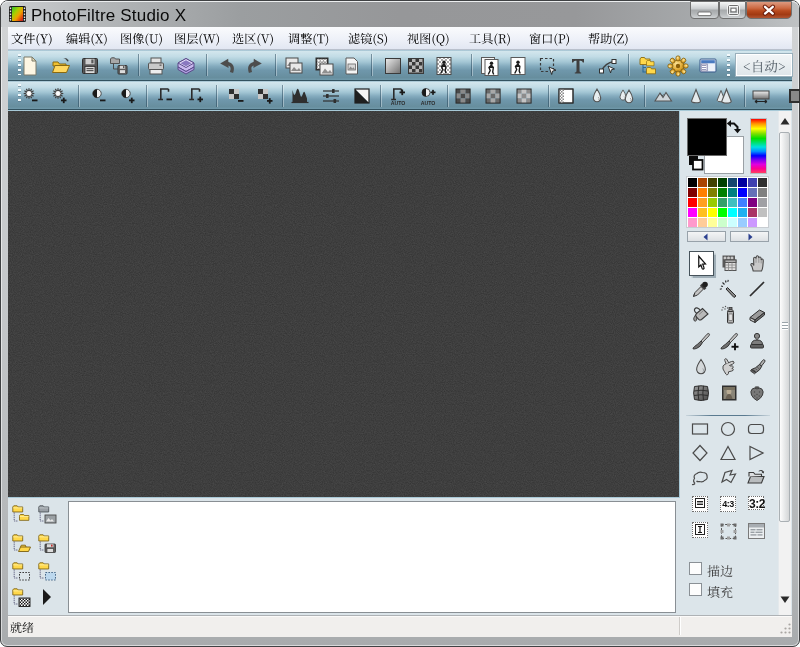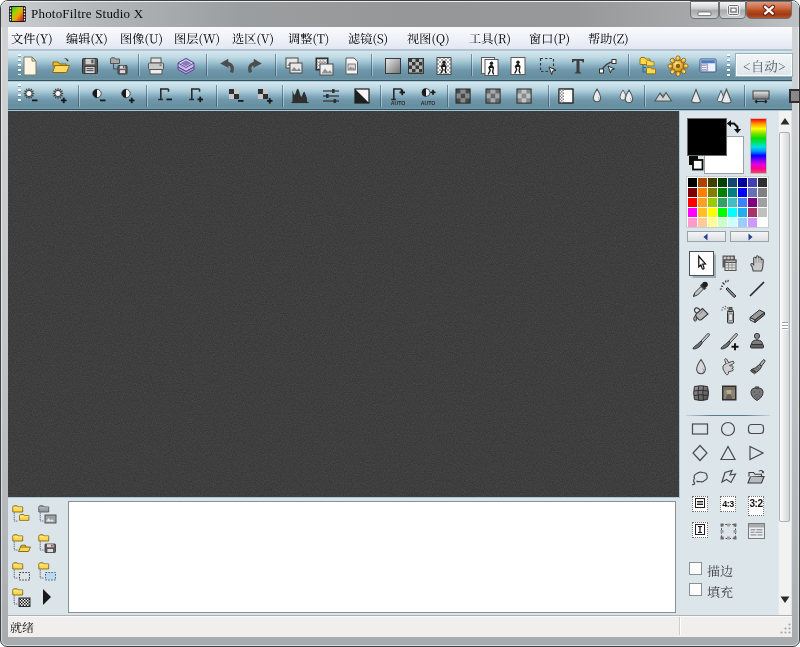--- a/index.html
+++ b/index.html
@@ -2,21 +2,21 @@
 <html><head><meta charset="utf-8"><style>html,body{margin:0;padding:0;width:800px;height:647px;overflow:hidden;
 font-family:"Liberation Sans",sans-serif;background:#fff;}
 *{box-sizing:border-box}
 .abs{position:absolute}
 #win{position:absolute;inset:0;border-radius:8px 8px 7px 7px;
 background:linear-gradient(180deg,#d2d4d6 0%,#c3c6c8 50%,#b2b5b7 88%,#a8abad 100%);
 border:1px solid #3f4143;box-shadow:inset 0 0 0 1px rgba(255,255,255,.55);}
 #titlebar{position:absolute;left:1px;top:1px;right:1px;height:26px;border-radius:7px 7px 0 0;
 background:linear-gradient(90deg,#cdd0d2 0%,#b4b7b9 12%,#9b9ea0 30%,#969799 50%,#97989a 72%,#a9acae 90%,#bfc2c4 100%);
 box-shadow:inset 0 1px 0 #eceeef;}
-#title-text{position:absolute;left:31px;top:6px;font-size:13px;color:#0a0a0a;letter-spacing:0.2px;font-family:Liberation Serif, serif;}
+#title-text{position:absolute;left:31px;top:6px;font-size:17px;color:#0a0a0a;letter-spacing:0.2px;}
 .wbtn{position:absolute;top:1px;height:18px;border:1px solid #707070;
 background:linear-gradient(180deg,#f6f7f7 0%,#cdd0d2 40%,#a8abad 52%,#b5b8ba 75%,#d0d3d5 100%);}
 #menubar{position:absolute;left:8px;top:27px;width:784px;height:23px;
 background:linear-gradient(180deg,#fafbfd 0%,#eef1f8 55%,#e2e7f2 100%);
 border-bottom:1px solid #b9c0cc;}
 .tb{position:absolute;left:8px;width:784px;
 background:linear-gradient(180deg,#8fb4c6 0%,#d3e6ed 4%,#c2dce6 22%,#a3c6d4 40%,#84abbe 54%,#6f97ab 68%,#678e9e 92%,#7099ab 100%);
 border-bottom:1px solid #33525f;}
 #toolbar1{top:50px;height:31px}
 #toolbar2{top:81px;height:29px}
@@ -864,21 +864,21 @@
     <path d="M3 17 L5.5 10.5 H19 L16.5 17 Z" fill="#b9bcbe" stroke="#3a3a3a" stroke-width="1.1"></path>
     <path d="M4 10.5 V6.5 h4.5 l1.5 1.8 h6.5 V10" fill="#dddfe1" stroke="#3a3a3a" stroke-width="1.1"></path>
     <path d="M13.5 5 q3.5 -2 4.8 0.5 l0.8 -0.5 l-0.3 2.4 l-2.2 -1 l0.8 -0.4 q-1.2 -1.6 -3.6 -0.4Z" fill="#3a3a3a"></path>
   </svg>
 <div class="abs" style="left:692px;top:496px;width:16px;height:16px;background:#fdfdfd;border:1px dotted #707070;font-size:9px;color:#111;text-align:center;line-height:14px;font-weight:bold;letter-spacing:-0.5px"><svg width="10" height="10" viewBox="0 0 10 10" style="vertical-align:-1px">
       <rect x="0.5" y="0.5" width="9" height="9" fill="none" stroke="#222"></rect>
       <rect x="2" y="3" width="6" height="1.4" fill="#222"></rect>
       <rect x="2" y="5.6" width="6" height="1.4" fill="#222"></rect>
     </svg></div>
 <div class="abs" style="left:720px;top:496px;width:16px;height:16px;background:#fdfdfd;border:1px dotted #707070;font-size:9px;color:#111;text-align:center;line-height:14px;font-weight:bold;letter-spacing:-0.5px">4:3</div>
-<div class="abs" style="left:748px;top:496px;width:16px;height:20px;background:#fdfdfd;border:1px dotted #707070;font-size:10px;color:#111;text-align:center;line-height:14px;font-weight:bold;letter-spacing:-0.5px">3:2</div>
+<div class="abs" style="left:748px;top:496px;width:16px;height:14px;background:#fdfdfd;border:1px dotted #707070;font-size:12px;color:#111;text-align:center;line-height:14px;font-weight:bold;letter-spacing:-0.5px">3:2</div>
 <div class="abs" style="left:692px;top:522px;width:16px;height:16px;background:#fdfdfd;border:1px dotted #707070;font-size:9px;color:#111;text-align:center;line-height:14px;font-weight:bold;letter-spacing:-0.5px"><svg width="10" height="11" viewBox="0 0 10 11" style="vertical-align:-1.5px">
       <rect x="0.5" y="0.5" width="9" height="10" fill="none" stroke="#222"></rect>
       <path d="M3 2.5 h4 M5 2.5 v6 M3 8.5 h4" stroke="#111" stroke-width="1.2" fill="none"></path>
     </svg></div>
 <svg class="abs" style="left:720px;top:522.5px" width="17" height="17" viewBox="0 0 17 17">
     <rect x="1.5" y="1.5" width="14" height="14" fill="none" stroke="#555" stroke-width="1" stroke-dasharray="2 1.6"></rect>
     <g fill="#6a6a6a">
       <rect x="0.5" y="0.5" width="3" height="3"></rect>
       <rect x="13.5" y="0.5" width="3" height="3"></rect>
       <rect x="0.5" y="13.5" width="3" height="3"></rect>

